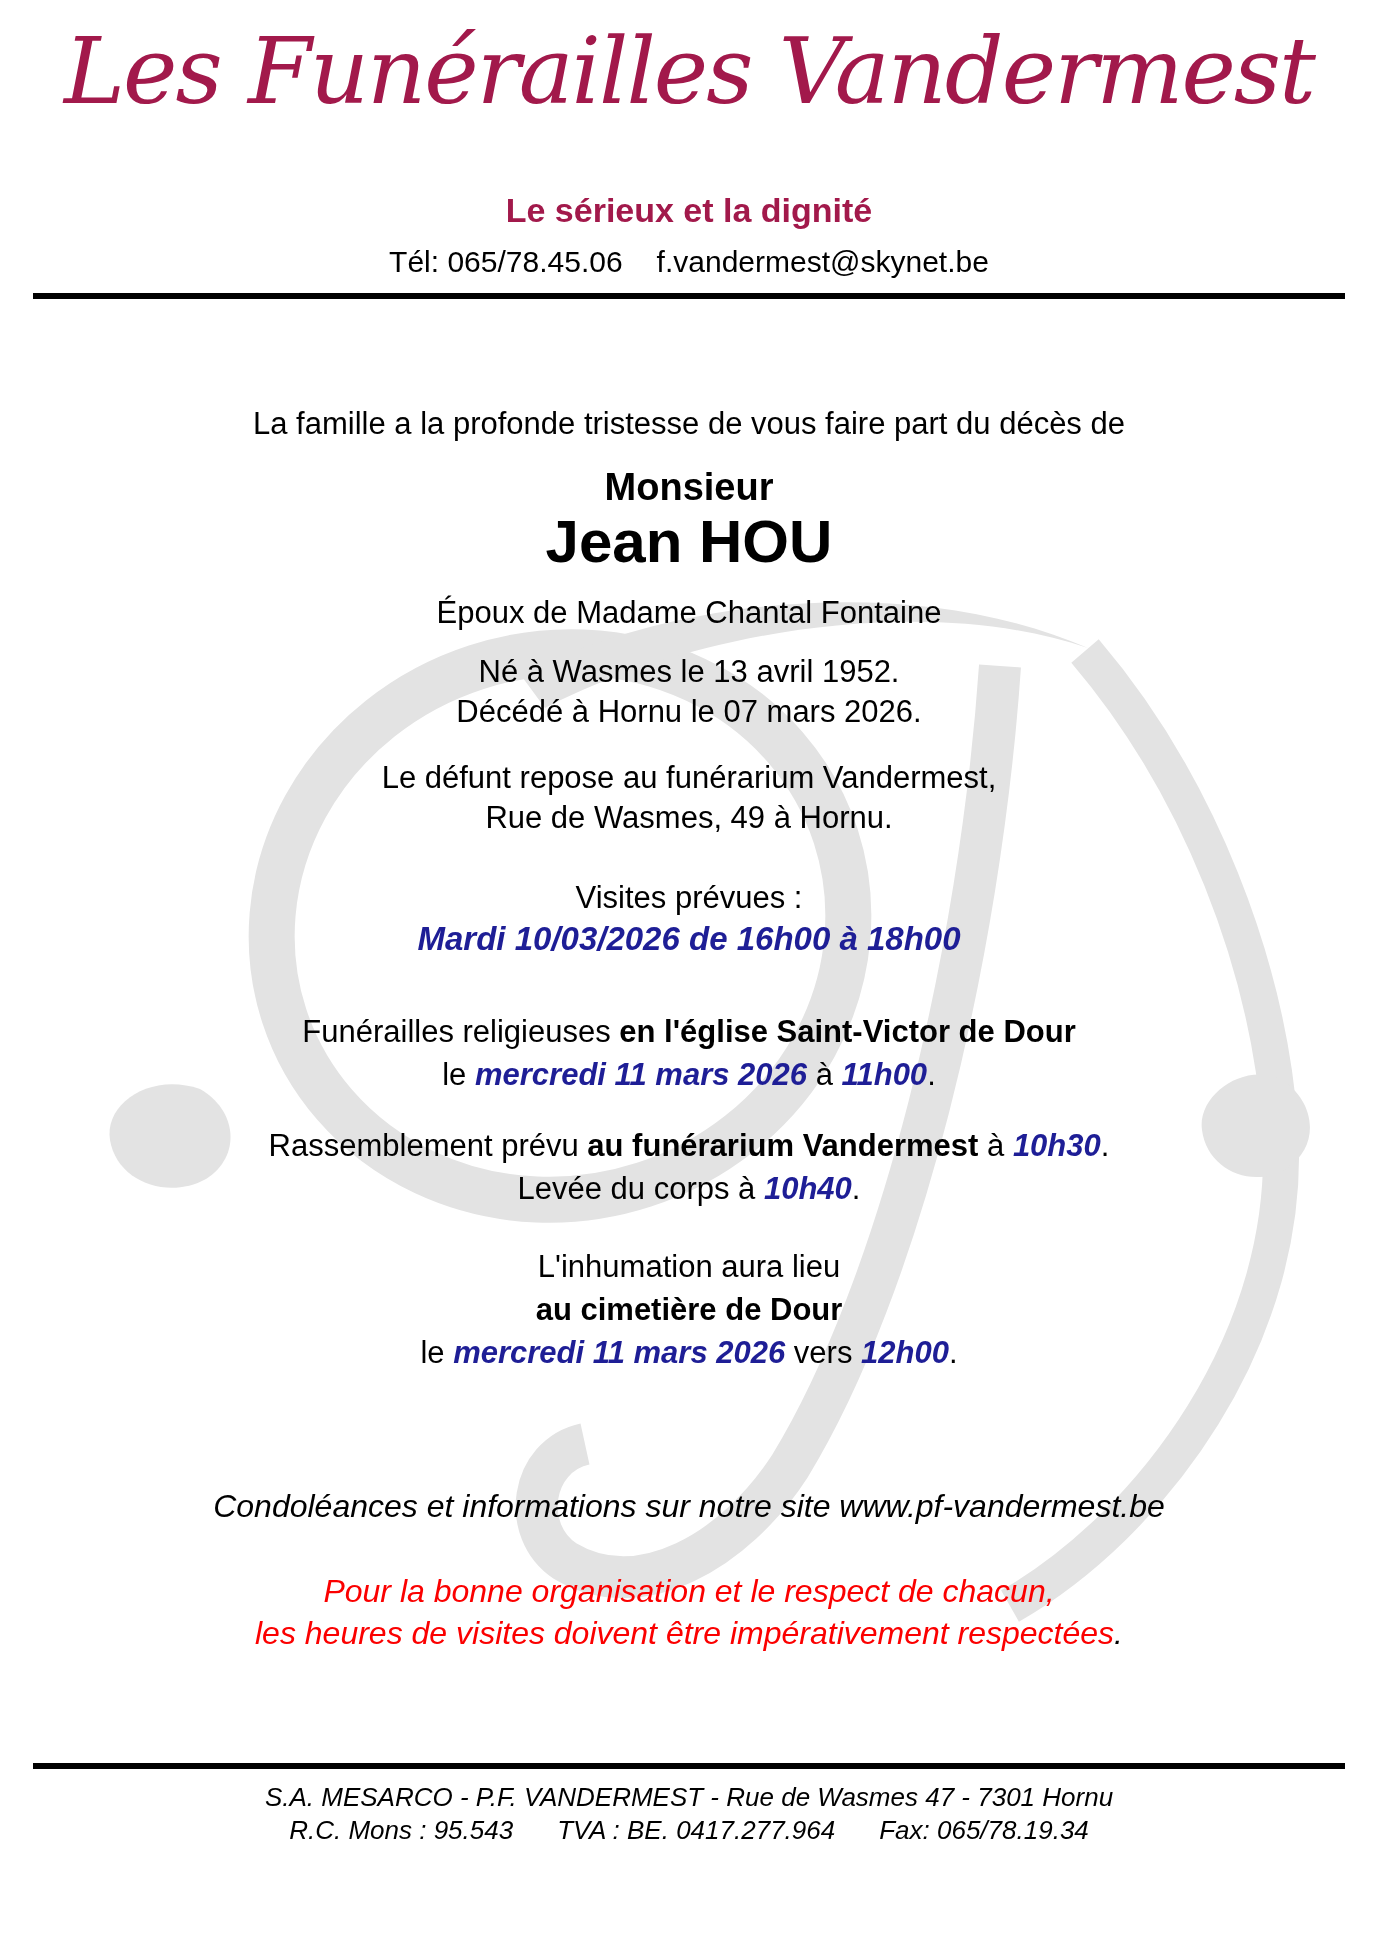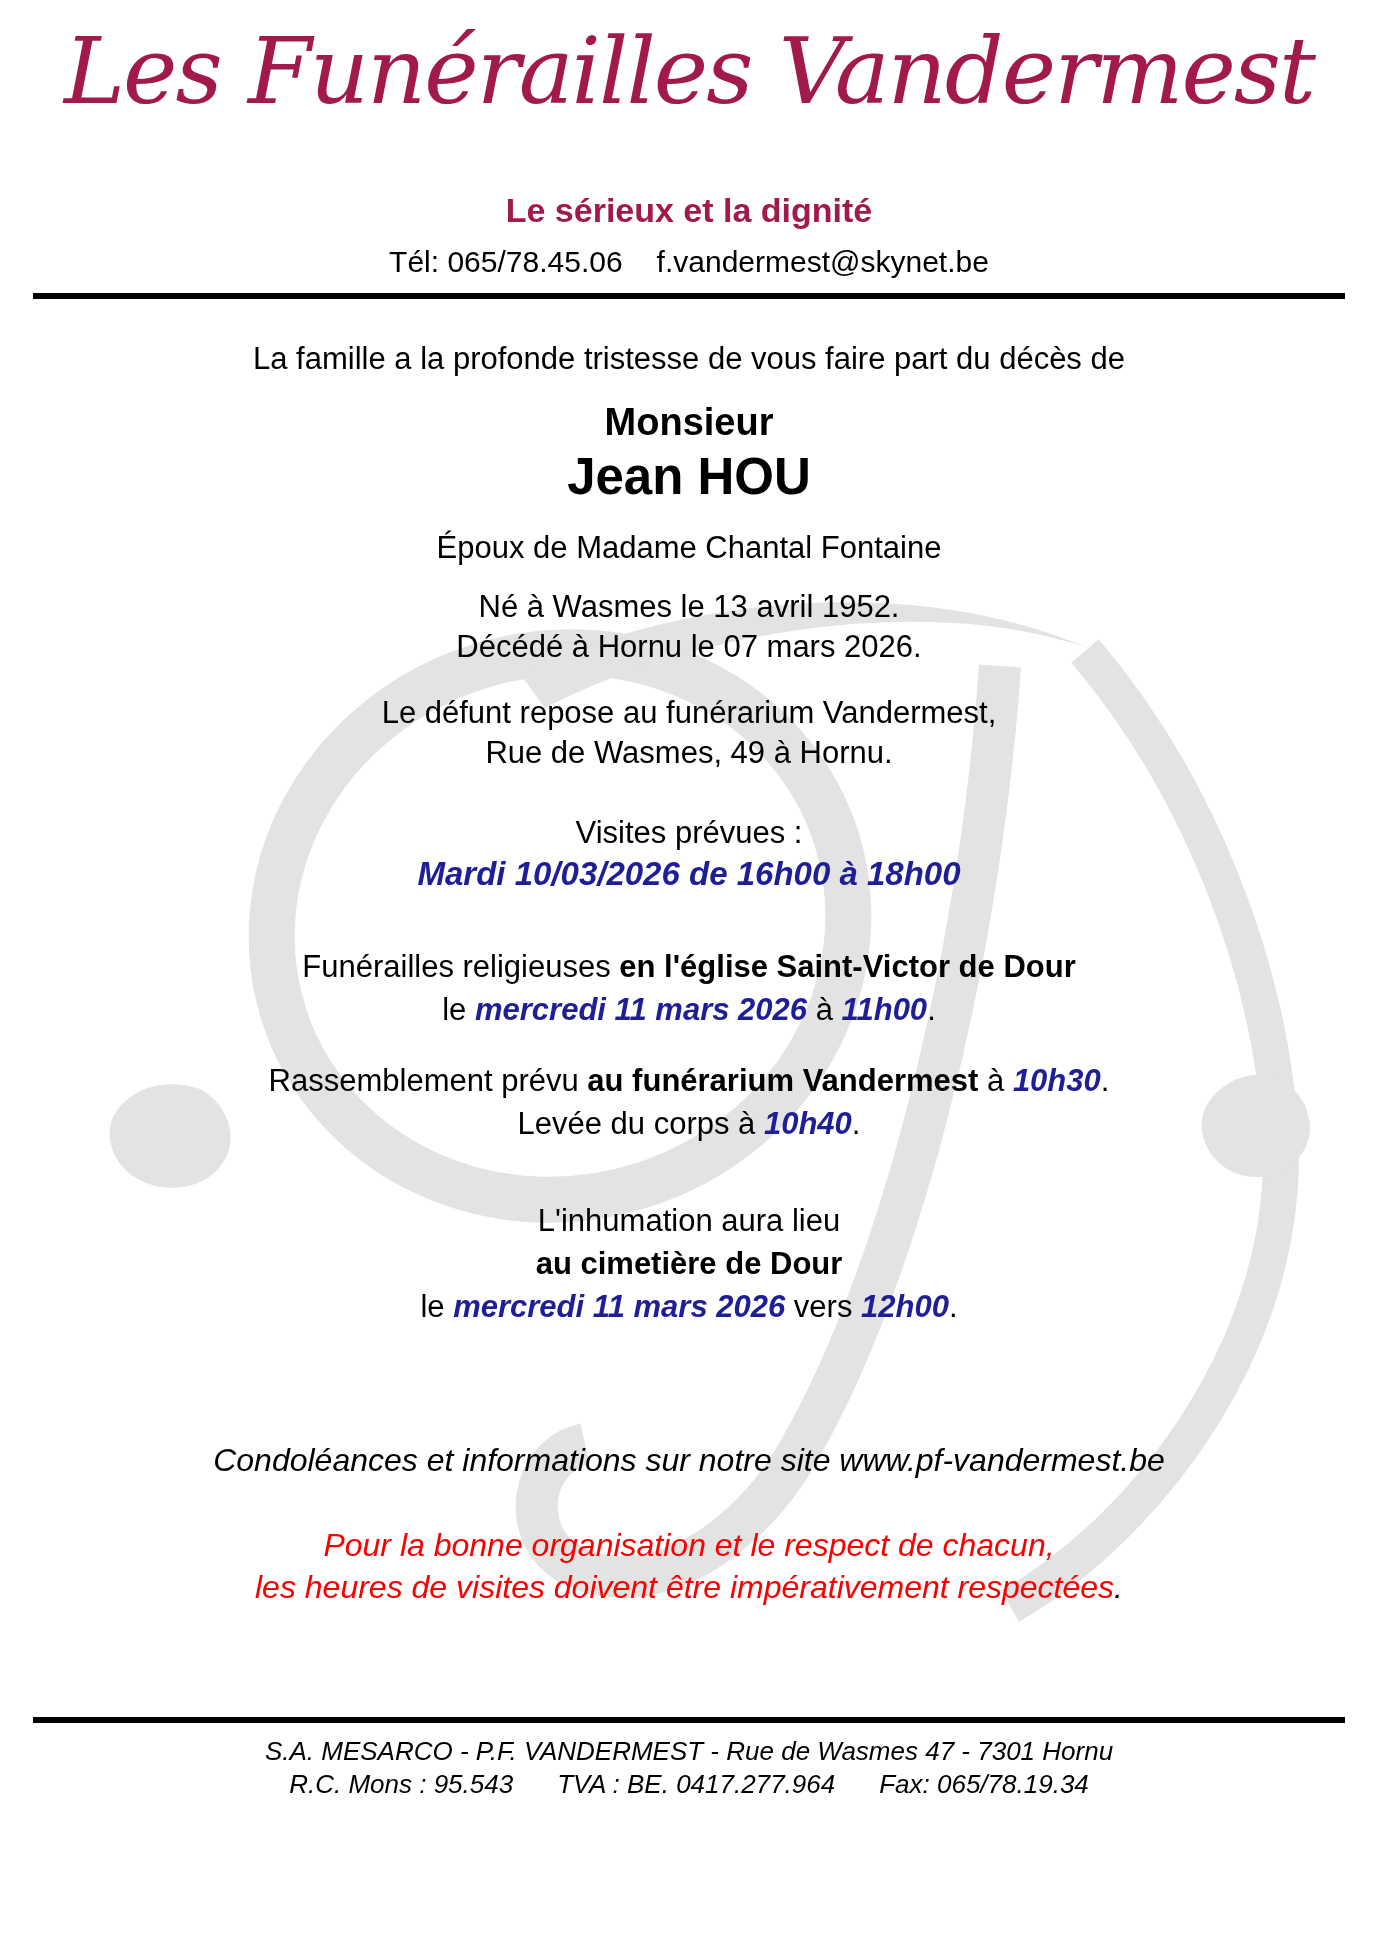--- a/index.html
+++ b/index.html
@@ -25,35 +25,35 @@
     font-style:italic;
     font-size:92px;line-height:132px;
     letter-spacing:-2px;
     color:var(--brand);
   }
   .tagline{margin-top:52px;font-size:34px;line-height:40px;font-weight:bold;color:var(--brand);}
   .contact{margin-top:14px;font-size:30px;line-height:36px;color:#000;}
   .contact .email{margin-left:34px;margin-top:36px;}
   .rule{margin:13px 33px 0 33px;height:6px;background:#000;}
 
-  .intro{margin-top:40px;font-size:31px;line-height:40px;text-align:center;}
+  .intro{margin-top:105px;font-size:31px;line-height:40px;text-align:center;}
   .salutation{margin-top:21px;font-size:38px;line-height:44px;font-weight:bold;}
-  .deceased-name{margin-top:3px;font-size:51px;line-height:60px;font-weight:bold;}
+  .deceased-name{margin-top:3px;font-size:60px;line-height:60px;font-weight:bold;}
   .spouse{margin-top:21px;font-size:31px;line-height:40px;}
   .dates{margin-top:19px;font-size:31px;line-height:40px;}
   .repose{margin-top:26px;font-size:31px;line-height:40px;}
 
   .visits{margin-top:40px;}
   .visits-label{font-size:31px;line-height:40px;}
   .visits-schedule{font-size:33px;line-height:42px;color:var(--blue);font-weight:bold;font-style:italic;}
 
   .section{font-size:31px;line-height:43px;}
   .funeral{margin-top:50px;}
   .assembly{margin-top:28px;}
-  .burial{margin-top:54px;}
+  .burial{margin-top:35px;}
   .b{font-weight:bold;}
   .blue{color:var(--blue);font-weight:bold;font-style:italic;}
 
   .condolences{margin-top:112px;font-size:32px;line-height:40px;font-style:italic;}
   .notice{margin-top:44px;font-size:32px;line-height:42px;font-style:italic;color:var(--warn);}
   .notice .black-dot{color:#000;}
 
   .footer-rule{margin:109px 33px 0 33px;height:6px;background:#000;}
   .footer{margin-top:12px;font-size:26px;line-height:33px;font-style:italic;}
   .footer .gap{margin-left:44px;}

